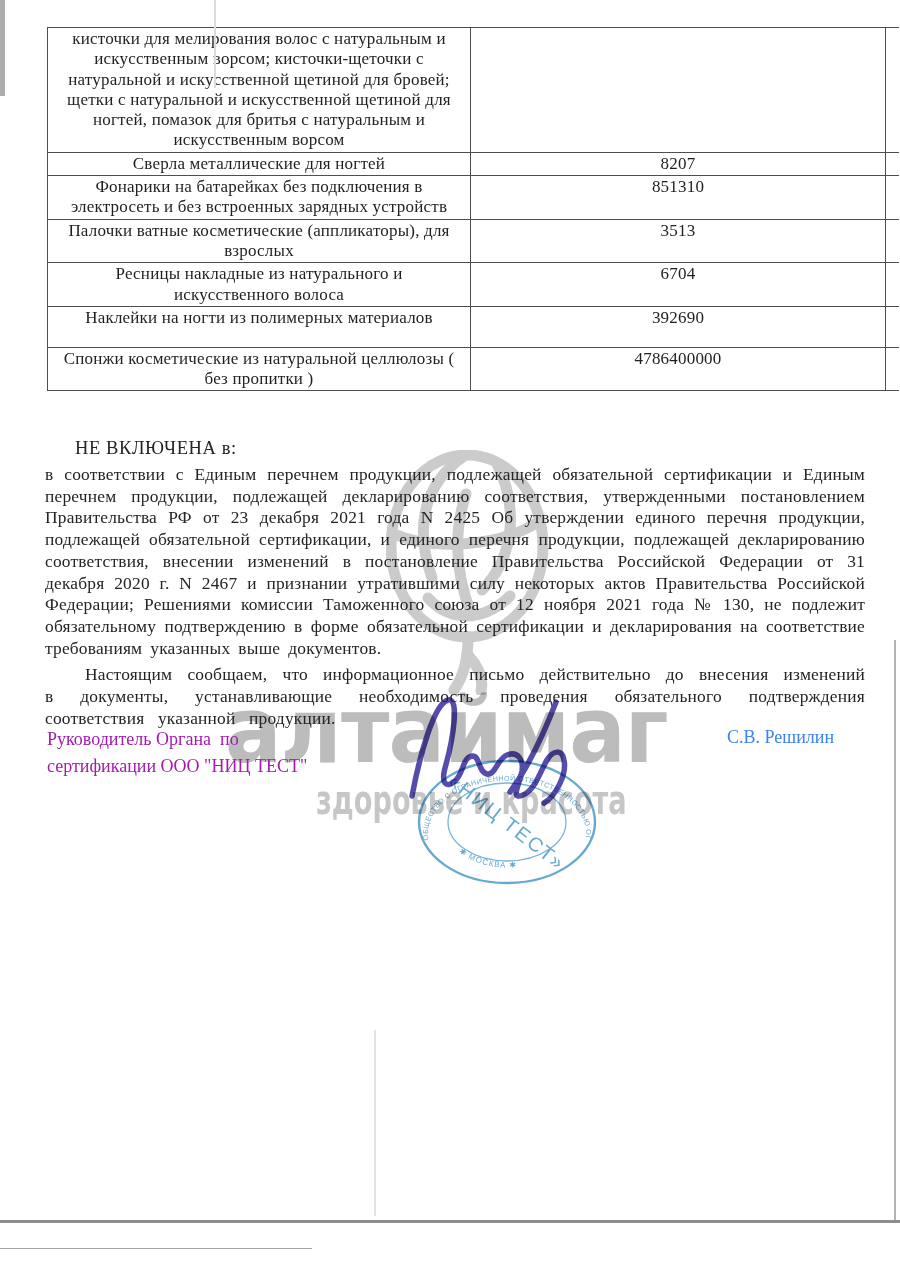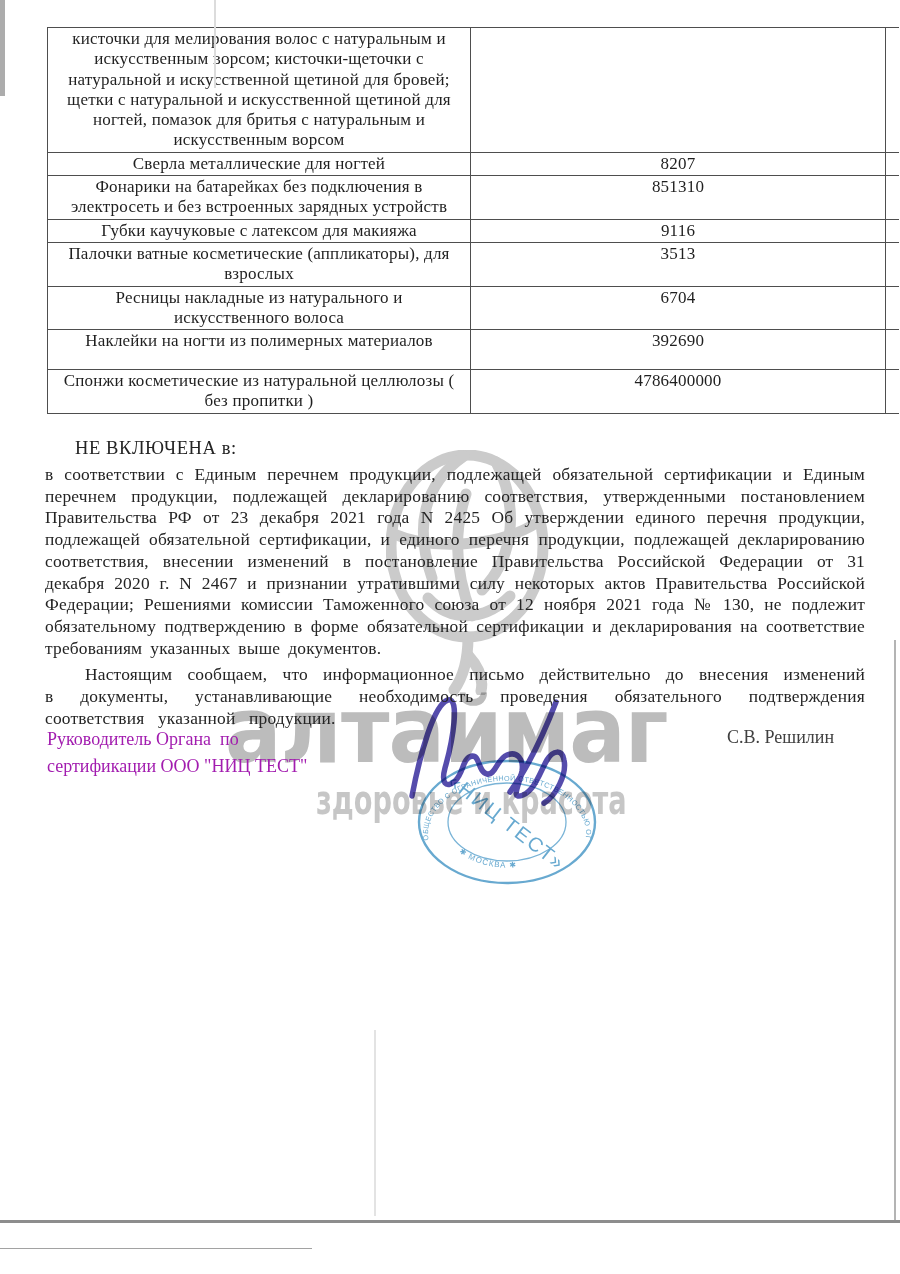--- a/index.html
+++ b/index.html
@@ -33,21 +33,21 @@
   .text-block p{
     margin:5px 16px 0 0;font-size:17.4px;line-height:21.7px;
     text-align:justify;letter-spacing:.2px;word-spacing:3.5px;color:#242424;
   }
   .text-block p.validity{text-indent:40px;word-spacing:9px;}
   
   .signatory-role{
     position:absolute;left:47px;top:726px;width:340px;
     font-size:18px;line-height:27px;white-space:pre-wrap;color:#a21caf;
   }
-  .signatory-name{position:absolute;left:727px;top:727px;font-size:18px;color:#404040;}
+  .signatory-name{position:absolute;left:727px;top:727px;font-size:18px;color:#3b82f6;}
   
   .wm{mix-blend-mode:multiply;pointer-events:none;}
   .wm-logo{position:absolute;left:386px;top:450px;}
   .wm-brand{
     position:absolute;left:225px;top:686px;
     font-family:"DejaVu Sans", sans-serif;font-weight:bold;
     font-size:90px;line-height:90px;color:#b0b0b0;opacity:.85;
     transform:scaleX(.93);transform-origin:left top;letter-spacing:-1px;
   }
   .wm-tagline{
@@ -136,25 +136,20 @@
           <td>Сверла металлические для ногтей</td>
           <td>8207</td>
           <td class="edge"></td>
         </tr>
         <tr>
           <td>Фонарики на батарейках без подключения в электросеть и без встроенных зарядных устройств</td>
           <td>851310</td>
           <td class="edge"></td>
         </tr>
         <tr>
-          <td>Губки каучуковые с латексом для макияжа</td>
-          <td>9116</td>
-          <td class="edge"></td>
-        </tr>
-        <tr>
           <td>Палочки ватные косметические (аппликаторы), для взрослых</td>
           <td>3513</td>
           <td class="edge"></td>
         </tr>
         <tr>
           <td>Ресницы накладные из натурального и искусственного волоса</td>
           <td>6704</td>
           <td class="edge"></td>
         </tr>
         <tr>

